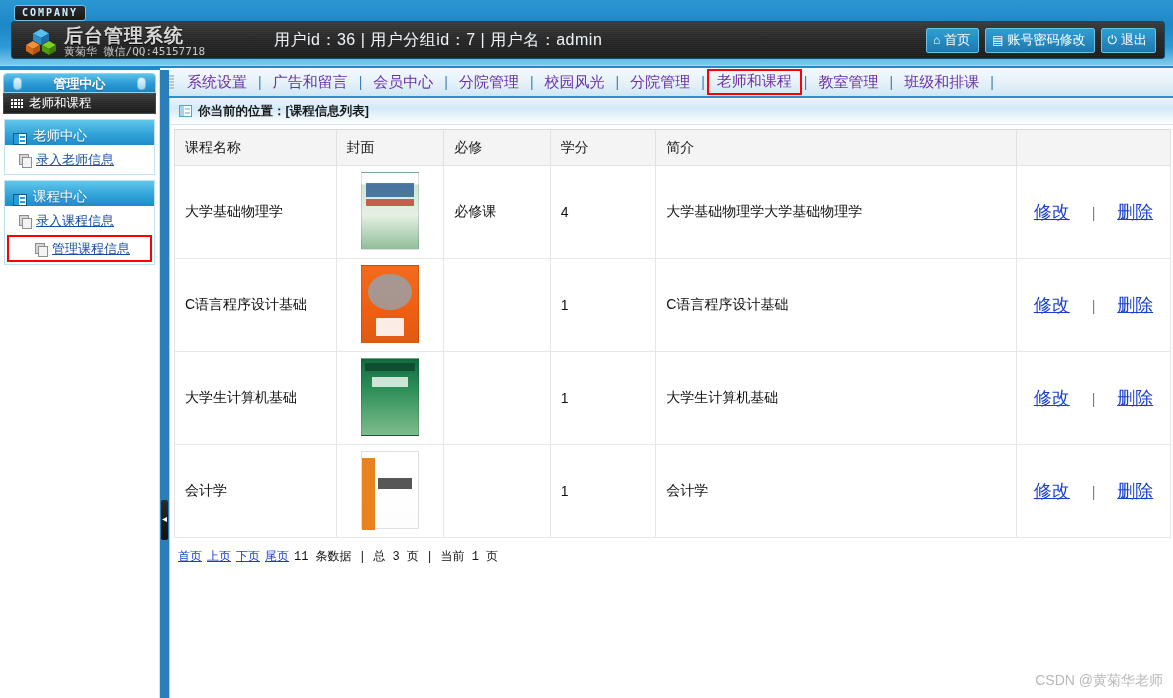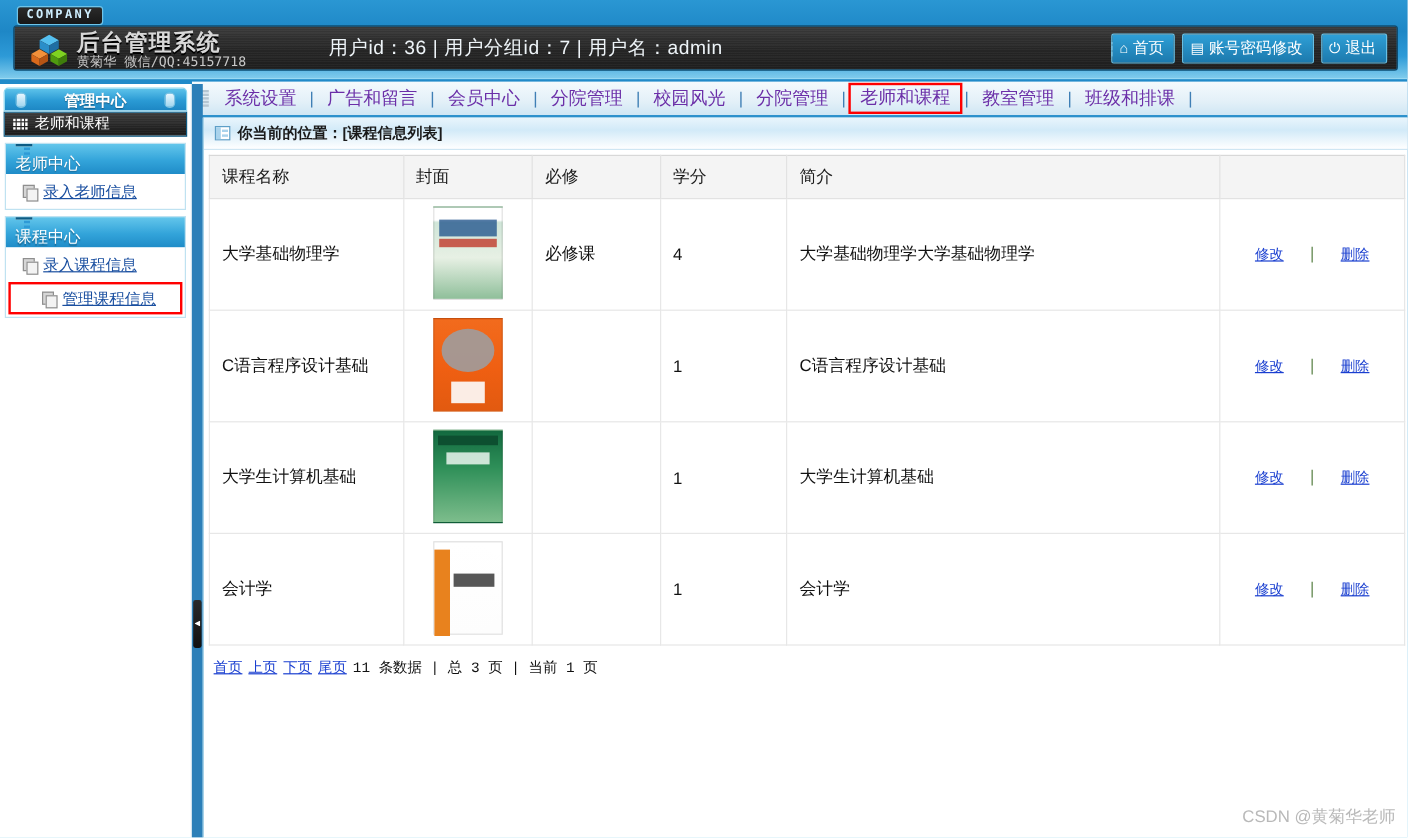--- a/index.html
+++ b/index.html
@@ -140,24 +140,23 @@
   .dots-icon i { background: #ffffff; display:block; }
   .side-group {
     margin: 5px 4px 0 4px;
     border: 1px solid #bfe2f1;
     background: #ffffff;
   }
   .group-head {
     height: 25px;
     background: linear-gradient(180deg,#63c6eb 0%, #33a4da 55%, #1f8cc8 100%);
     color: #ffffff; font-size: 13.5px;
-    display: flex; align-items: flex-start; gap: 6px;
+    display: flex; align-items: flex-end; gap: 6px;
     padding-left: 8px;
     text-shadow: 0 1px 1px rgba(0,0,0,.3);
-    flex-direction: column;
   }
   .win-icon {
     width: 14px; height: 12px; background: #ffffff; position: relative;
     border: 1px solid #0b5c85;
   }
   .win-icon::before { content:""; position:absolute; left:0; top:0; width:5px; height:100%; background:#2e9ad6; }
   .win-icon::after { content:""; position:absolute; left:6px; top:2px; right:1px; height:2px;
     background:#2e9ad6; box-shadow: 0 4px 0 #2e9ad6; }
   .side-link-row {
     display: flex; align-items: center; gap: 6px;
@@ -241,21 +240,21 @@
   .col-name   { width: 150px; }
   .col-cover  { width: 100px; }
   .col-req    { width: 99px; }
   .col-credit { width: 98px; }
   .col-intro  { width: 335px; }
   .col-act    { width: 143px; }
   td.cover-cell { text-align: center; padding: 0; }
   .book { width: 58px; height: 78px; display: inline-block; position: relative;
     border: 1px solid rgba(0,0,0,.12); }
   .act-cell { text-align: center; }
-  .act-link { color: #1a3fd0; text-decoration: underline; cursor: pointer; font-size: 12px; }
+  .act-link { color: #1a3fd0; text-decoration: underline; cursor: pointer; font-size: 18px; }
   .act-pipe { color: #6b8f5a; margin: 0 18px; }
 
   .pager {
     margin: 10px 0 0 8px;
     font-size: 12px; color: #111; font-family: Liberation Mono, monospace;
   }
   .pager a { color: #1a3fd0; text-decoration: underline; cursor: pointer; margin-right: 5px; }
 
   .watermark {
     position: absolute; right: 10px; bottom: 8px;

